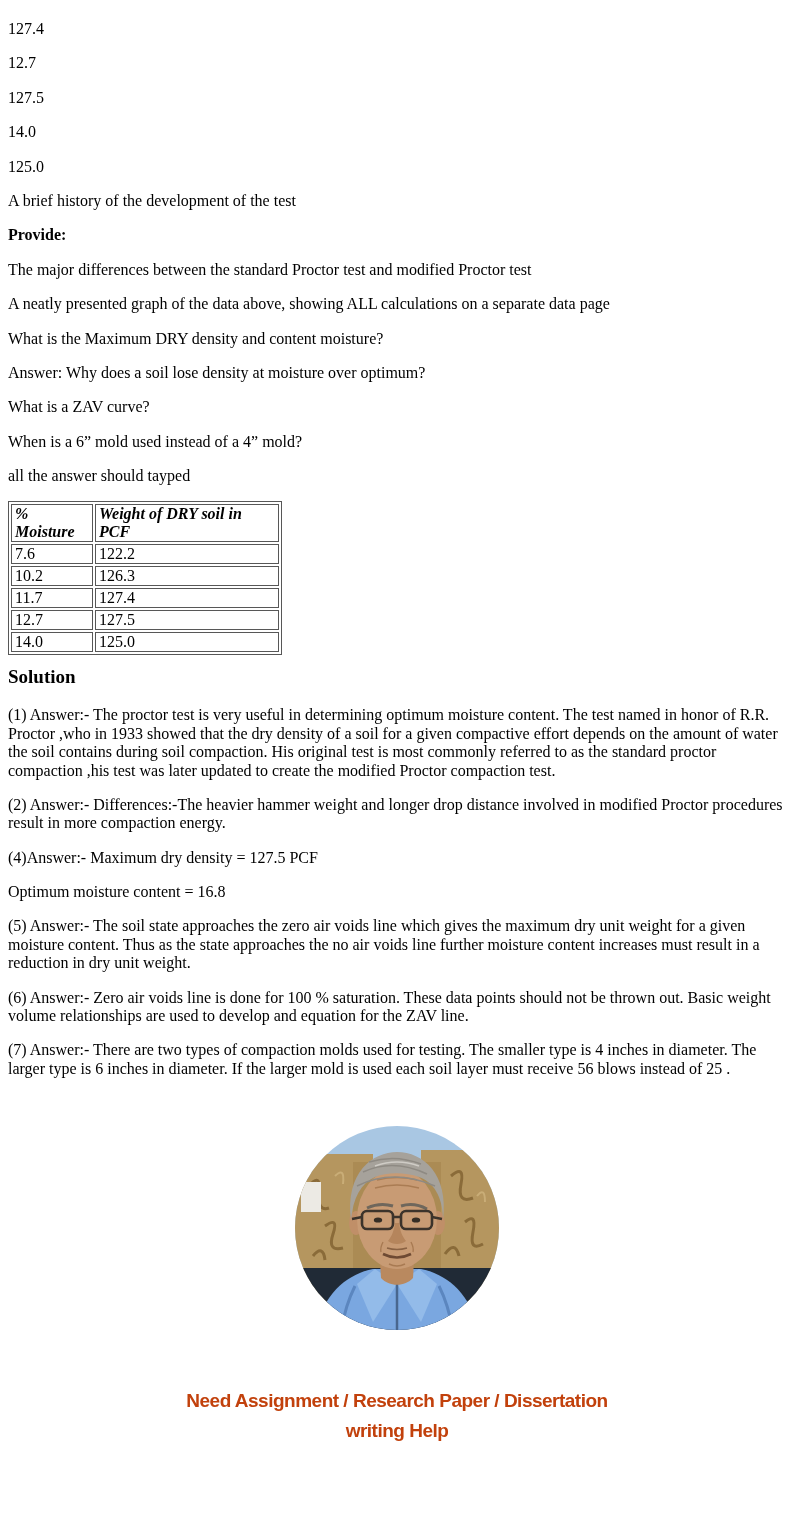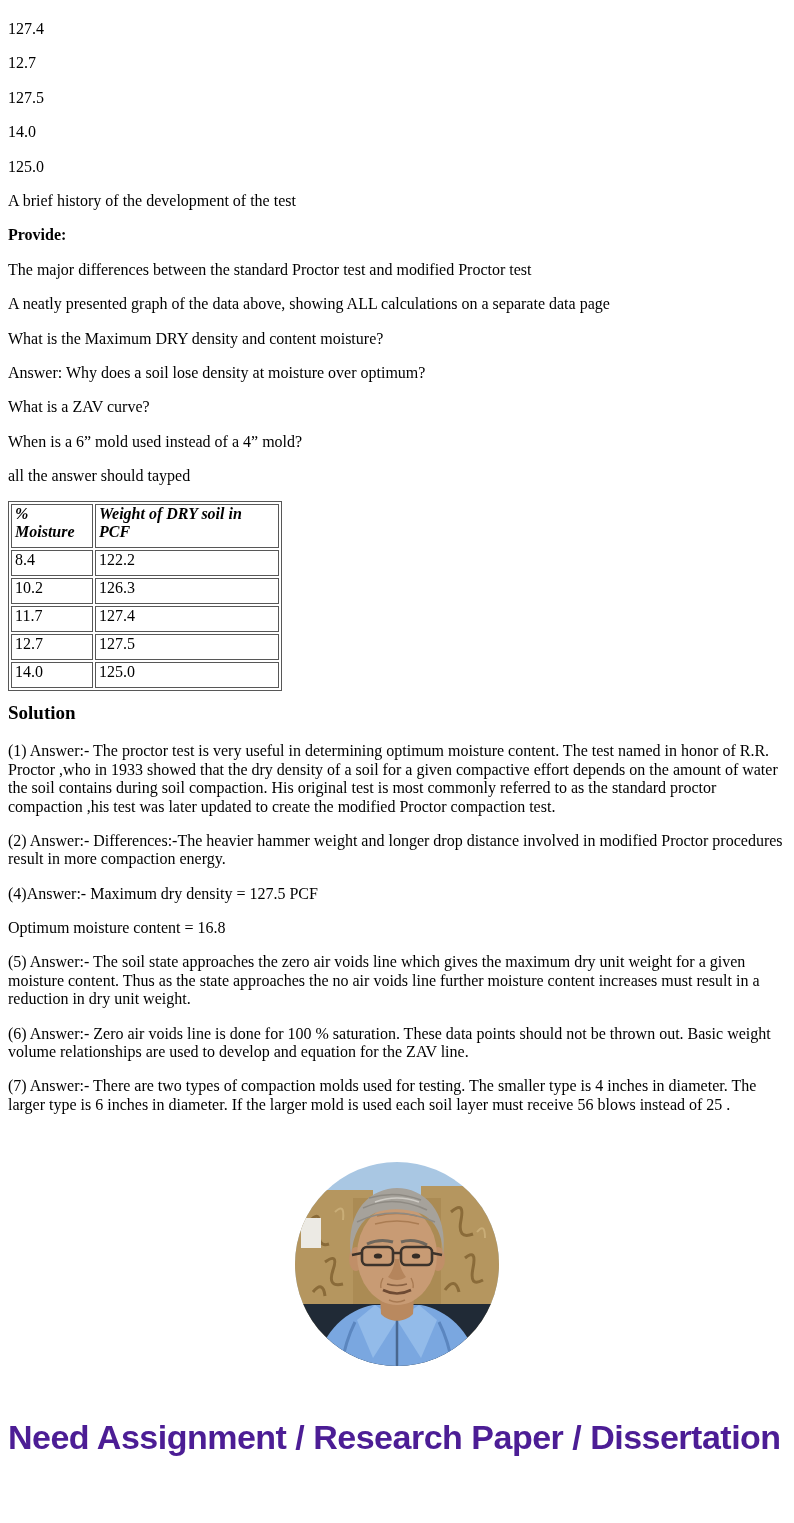--- a/index.html
+++ b/index.html
@@ -19,48 +19,48 @@
   .bold { font-weight: bold; }
 
   table.datatable {
     border-collapse: separate;
     border-spacing: 2px;
     border: 1px solid #575757;
     margin: 16px 0 10px 0;
   }
   table.datatable th, table.datatable td {
     border: 1px solid #575757;
-    padding: 0px 3px 6px 3px;
+    padding: 0px 3px 0 3px;
     font-size: 16px;
     vertical-align: top;
     text-align: left;
   }
   table.datatable th { font-weight: bold; font-style: italic; }
   table.datatable td.c1, table.datatable th.c1 { width: 74px; }
   table.datatable td.c2, table.datatable th.c2 { width: 176px; }
 
   .solution-heading {
     font-size: 19px;
     font-weight: bold;
     margin: 12px 0 18px 0;
     line-height: 1.1;
   }
 
   .avatar-wrap { text-align: center; margin-top: 48px; }
   .avatar-wrap svg { display: inline-block; }
 
   .footer {
     margin-top: 52px;
-    text-align: left;
+    text-align: center;
     font-family: "Liberation Sans", sans-serif;
     font-weight: bold;
-    font-size: 34px;
+    font-size: 19px;
     line-height: 30px;
     letter-spacing: -0.5px;
-    color: #4c1d95;
+    color: #c2410c;
   }
 </style>
 </head>
 <body>
 
 <div class="page">
 
   <p class="para first">127.4</p>
   <p class="para">12.7</p>
   <p class="para">127.5</p>
@@ -78,21 +78,21 @@
   <p class="para">When is a 6” mold used instead of a 4” mold?</p>
   <p class="para">all the answer should tayped</p>
 
   <table class="datatable">
     <tbody>
       <tr>
         <th class="c1">% Moisture</th>
         <th class="c2">Weight of DRY soil in PCF</th>
       </tr>
       <tr>
-        <td class="c1">8.4</td>
+        <td class="c1">7.6</td>
         <td class="c2">122.2</td>
       </tr>
       <tr>
         <td class="c1">10.2</td>
         <td class="c2">126.3</td>
       </tr>
       <tr>
         <td class="c1">11.7</td>
         <td class="c2">127.4</td>
       </tr>
@@ -175,16 +175,17 @@
         <path d="M88,128 q14,7 28,0" stroke="#6e4a33" stroke-width="2.6" fill="none"></path>
         <path d="M92,122 q10,3 20,0" stroke="#8a6243" stroke-width="1.5" fill="none"></path>
 
         <path d="M94,138 q8,4 16,0" stroke="#a87a52" stroke-width="1.4" fill="none"></path>
       </g>
     </svg>
   </div>
 
   <div class="footer">
     <div>Need Assignment / Research Paper / Dissertation</div>
+    <div>writing Help</div>
 
   </div>
 
 </div>
 
 </body></html>

